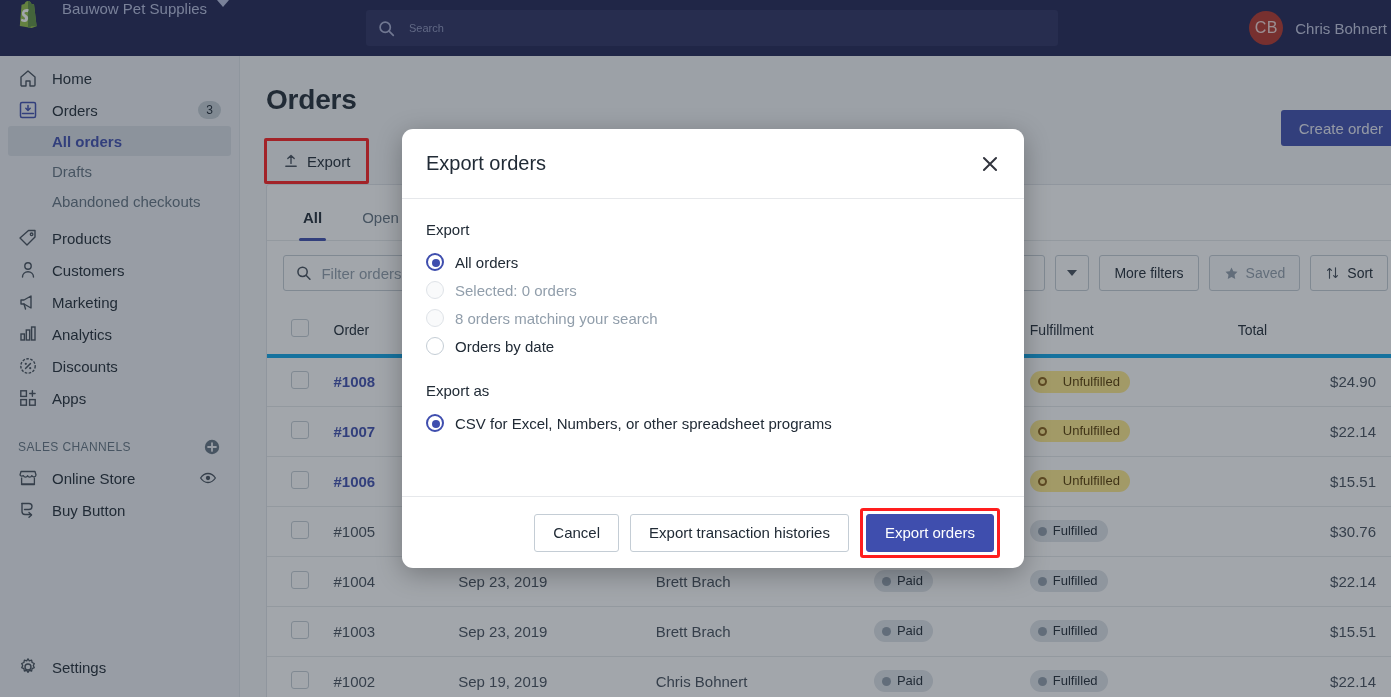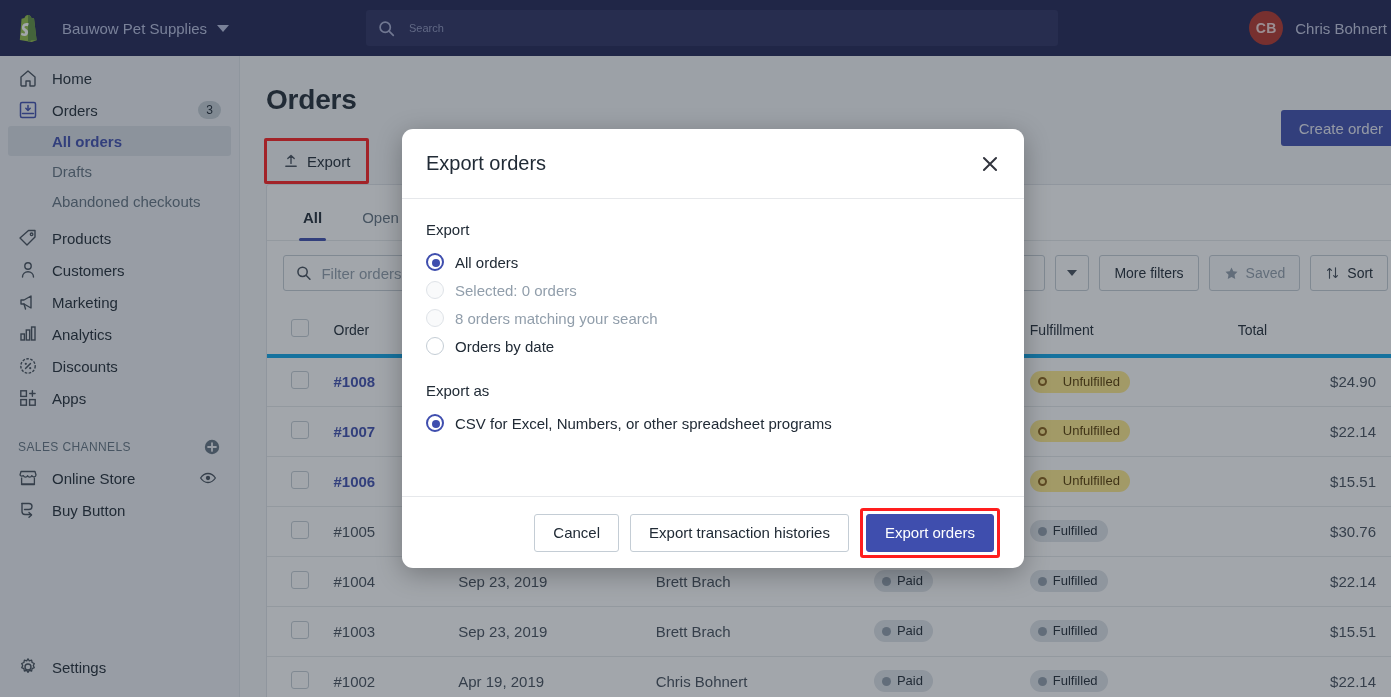--- a/index.html
+++ b/index.html
@@ -9,21 +9,21 @@
     overflow: hidden;
     background: #f4f6f8;
   }
   .app { position: relative; width: 1391px; height: 697px; }
 
   
   .topbar {
     position: absolute; top: 0; left: 0;
     width: 1391px; height: 56px;
     background: #1f2353;
-    display: flex; align-items: center;
+    display: flex; align-items: flex-start;
     z-index: 5;
   }
   .logo-wrap { width: 56px; display: flex; align-items: center; justify-content: center; }
   .shopify-bag { width: 26px; height: 28px; }
   .store-name {
     color: #b9bfe0; font-size: 15px; margin-left: 6px;
     white-space: nowrap;
   }
   .store-caret {
     margin-left: 10px; width: 0; height: 0;
@@ -44,21 +44,21 @@
   }
   .search-input::placeholder { color: #8f95bd; }
   .user-area {
     position: absolute; right: 0px; top: 0; height: 56px;
     display: flex; align-items: center; padding-right: 4px;
   }
   .avatar {
     width: 34px; height: 34px; border-radius: 50%;
     background: #b5342a; color: #f3d6d4;
     display: flex; align-items: center; justify-content: center;
-    font-size: 14px; font-weight: bold; letter-spacing: .3px;
+    font-size: 16px; font-weight: normal; letter-spacing: .3px;
   }
   .user-name { color: #c4c8e2; font-size: 15px; margin-left: 12px; white-space: nowrap; }
 
   
   .sidebar {
     position: absolute; top: 56px; left: 0;
     width: 240px; height: 641px;
     background: #eef0f4;
     border-right: 1px solid #dfe3e8;
     overflow: hidden;
@@ -602,21 +602,21 @@
                 </span></td>
               <td class="col-ful"><span class="badge fulfilled">
                   <span class="dot"></span>
                   <span>Fulfilled</span>
                 </span></td>
               <td class="col-total"><span>$15.51</span></td>
             </tr>
             <tr>
               <td class="col-cb"><span class="cbx"></span></td>
               <td class="col-order"><span class="order-plain">#1002</span></td>
-              <td class="col-date"><span>Apr 19, 2019</span></td>
+              <td class="col-date"><span>Sep 19, 2019</span></td>
               <td class="col-cust"><span>Chris Bohnert</span></td>
               <td class="col-pay"><span class="badge paid">
                   <span class="dot"></span>
                   <span>Paid</span>
                 </span></td>
               <td class="col-ful"><span class="badge fulfilled">
                   <span class="dot"></span>
                   <span>Fulfilled</span>
                 </span></td>
               <td class="col-total"><span>$22.14</span></td>

